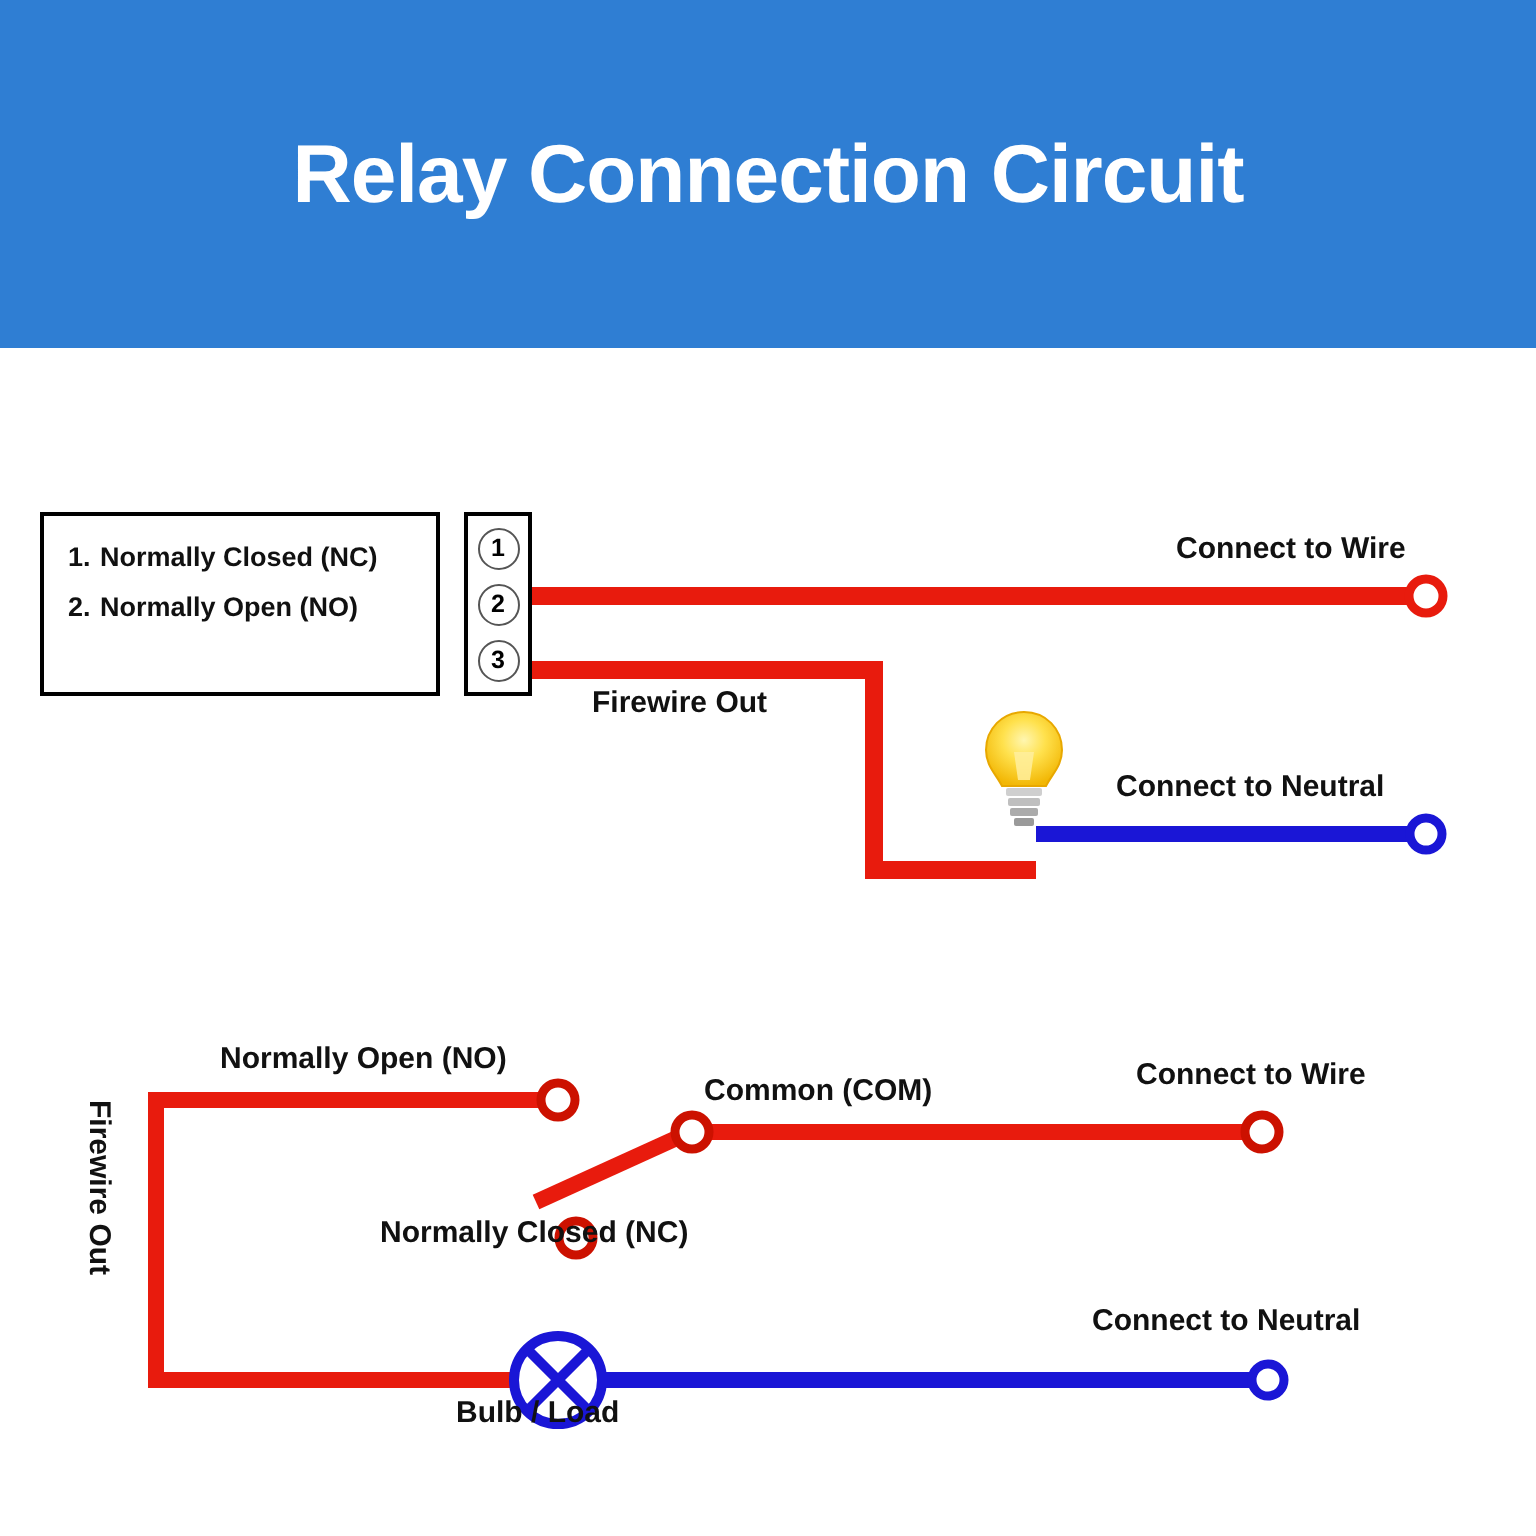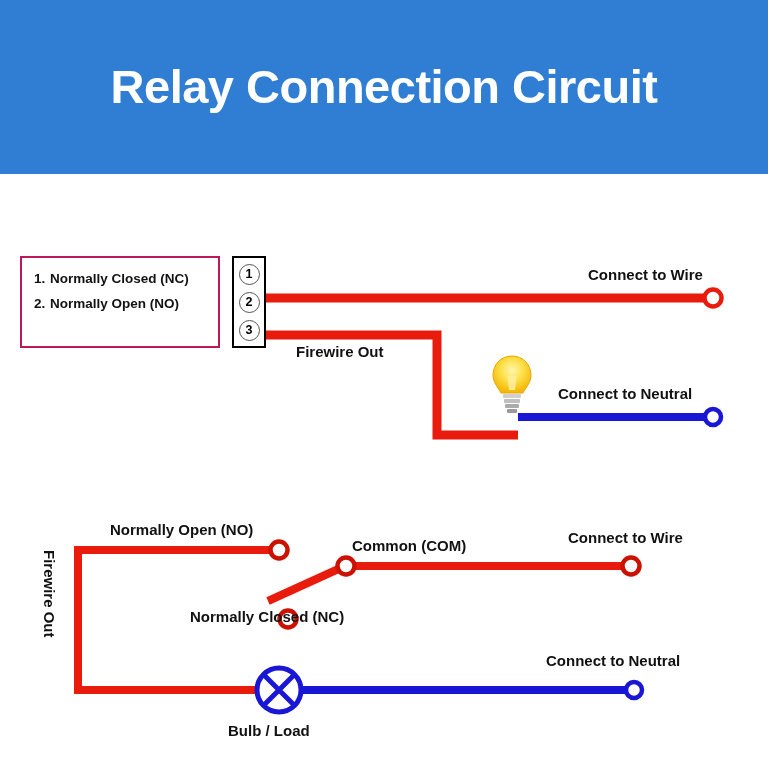--- a/index.html
+++ b/index.html
@@ -30,21 +30,21 @@
     background: #2f7ed3;
     display: flex;
     flex-direction: column;
     align-items: center;
     justify-content: center;
     box-sizing: border-box;
   }
   #header-banner .title-line {
     color: #ffffff;
     font-weight: bold;
-    font-size: 47px;
+    font-size: 41px;
     line-height: 60px;
     letter-spacing: -0.5px;
     text-align: left;
     white-space: nowrap;
   }
   
   #diagram-canvas {
     position: absolute;
     left: 0;
     top: 174px;
@@ -58,21 +58,21 @@
     width: 768px;
     height: 594px;
   }
   
   #legend-box {
     position: absolute;
     left: 20px;
     top: 82px;
     width: 200px;
     height: 92px;
-    border: 2px solid #be185d;
+    border: 2px solid #000000;
     background: #ffffff;
     box-sizing: border-box;
     padding: 8px 0 16px 12px;
   }
   #legend-box .legend-row {
     font-size: 13.5px;
     font-weight: bold;
     color: #111111;
     line-height: 25px;
     white-space: nowrap;
@@ -217,18 +217,18 @@
     <div class="sheet-label" style="left:110px; top:347px;">Normally Open (NO)</div>
 
     <div class="sheet-label" style="left:190px; top:434px;">Normally Closed (NC)</div>
 
     <div class="sheet-label" style="left:352px; top:363px;">Common (COM)</div>
 
     <div class="sheet-label" style="left:568px; top:355px;">Connect to Wire</div>
 
     <div class="sheet-label" style="left:546px; top:478px;">Connect to Neutral</div>
 
-    <div class="sheet-label" style="left:228px; top:548px;">Bulb / Load</div>
+    <div class="sheet-label" style="left:228px; top:524px;">Bulb / Load</div>
 
     <div class="sheet-label" id="label-firewire-out-bottom" style="left:58px; top:376px;">Firewire Out</div>
 
   </div>
 </div>
 
 </body></html>

